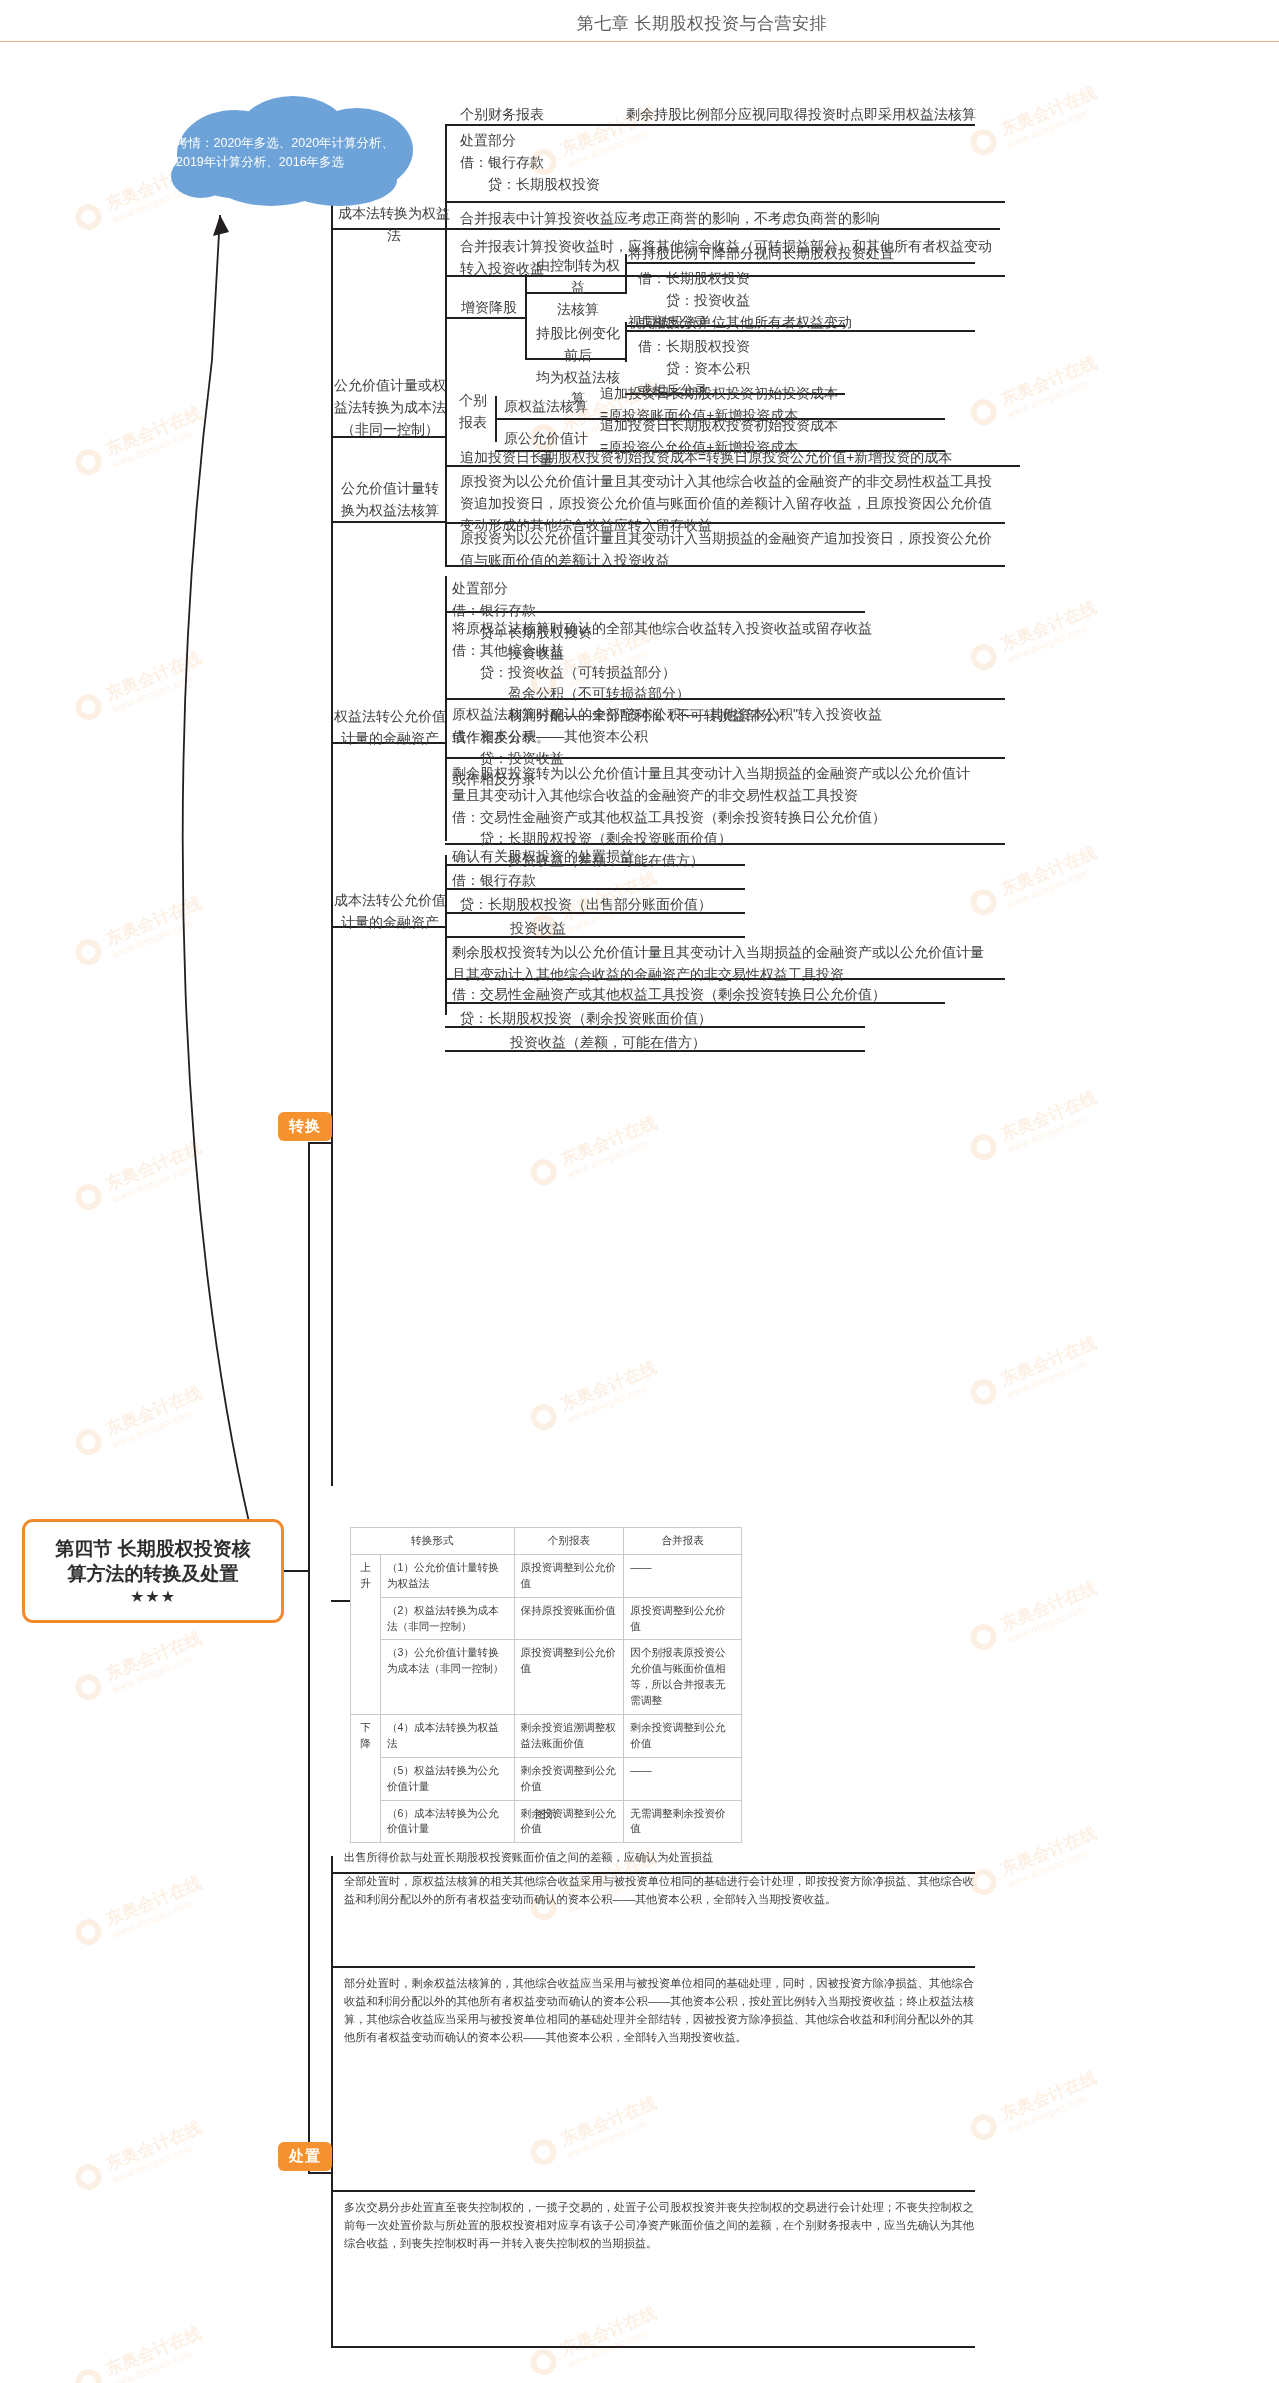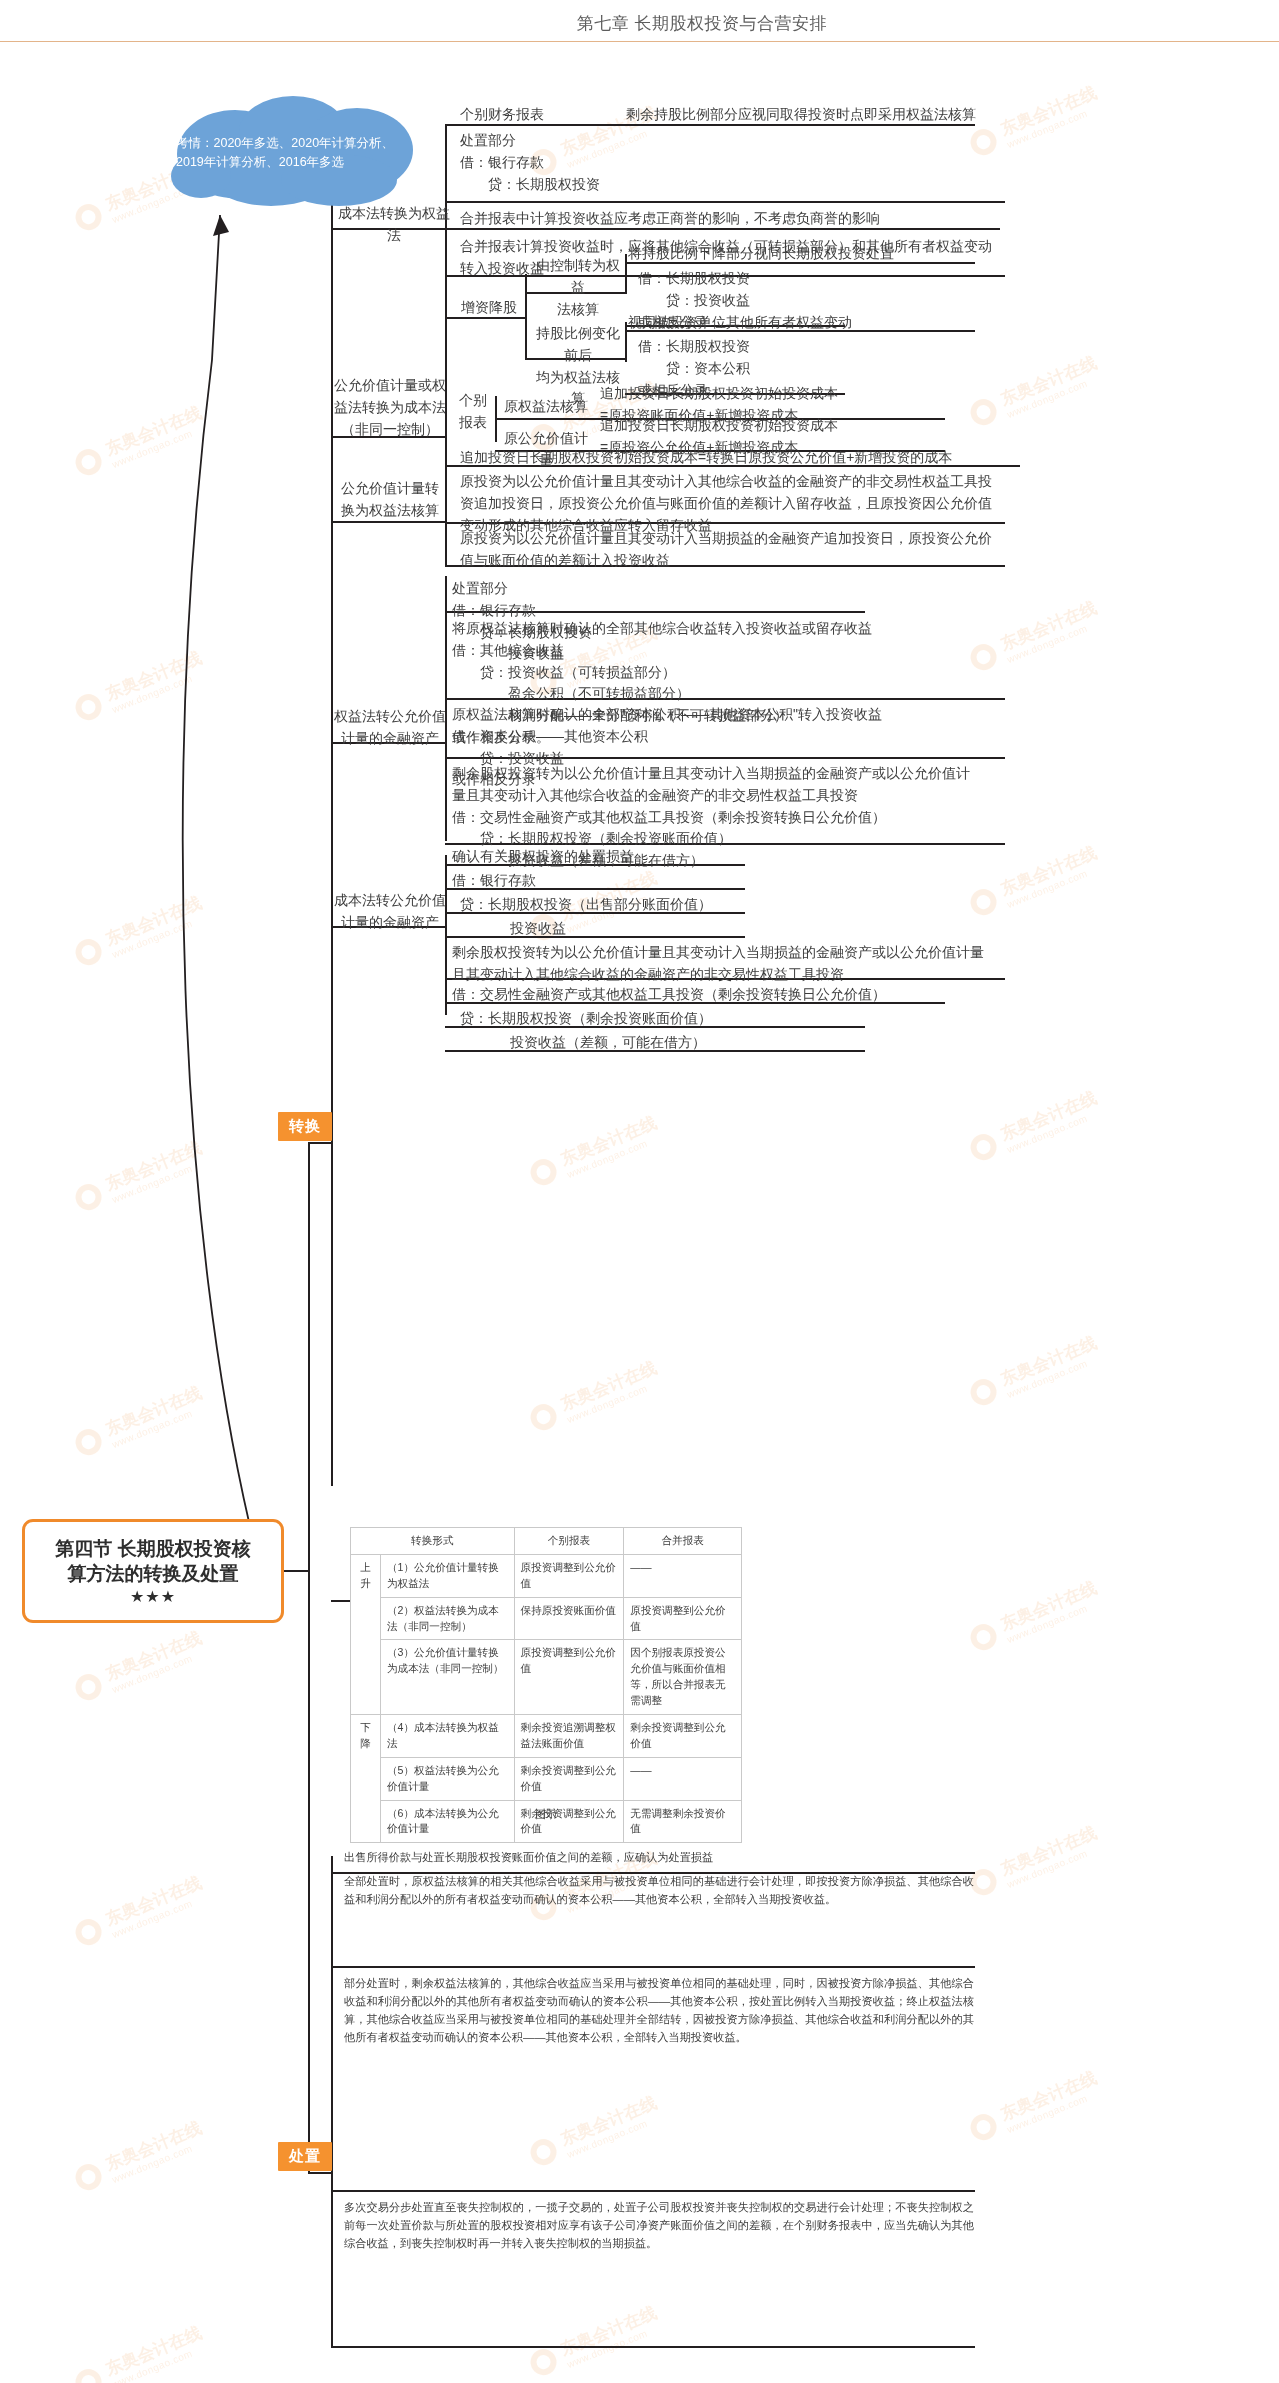--- a/index.html
+++ b/index.html
@@ -66,21 +66,21 @@
   .cloud-wrap svg { position:absolute; inset:0; }
   .cloud-text {
     position:absolute; left:33px; top:42px; width:240px;
     color:#fff; font-size:12.5px; line-height:1.55; text-align:left;
   }
 
   
   .pill {
     position:absolute;
     background:#f5922f; color:#fff;
-    border-radius:1px;
+    border-radius:6px;
     font-size:15px; font-weight:bold;
     padding:5px 11px;
     z-index:4;
     letter-spacing:1px;
   }
   #pill-zhuanhuan { left:278px; top:1112px; }
   #pill-chuzhi    { left:278px; top:2142px; }
 
   
   .node {

